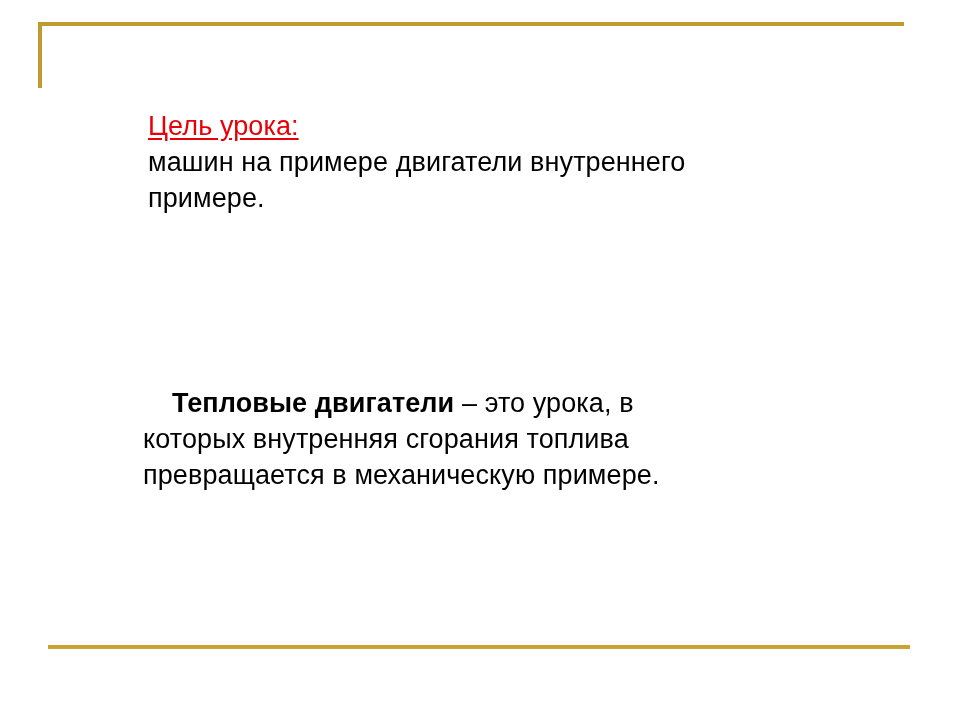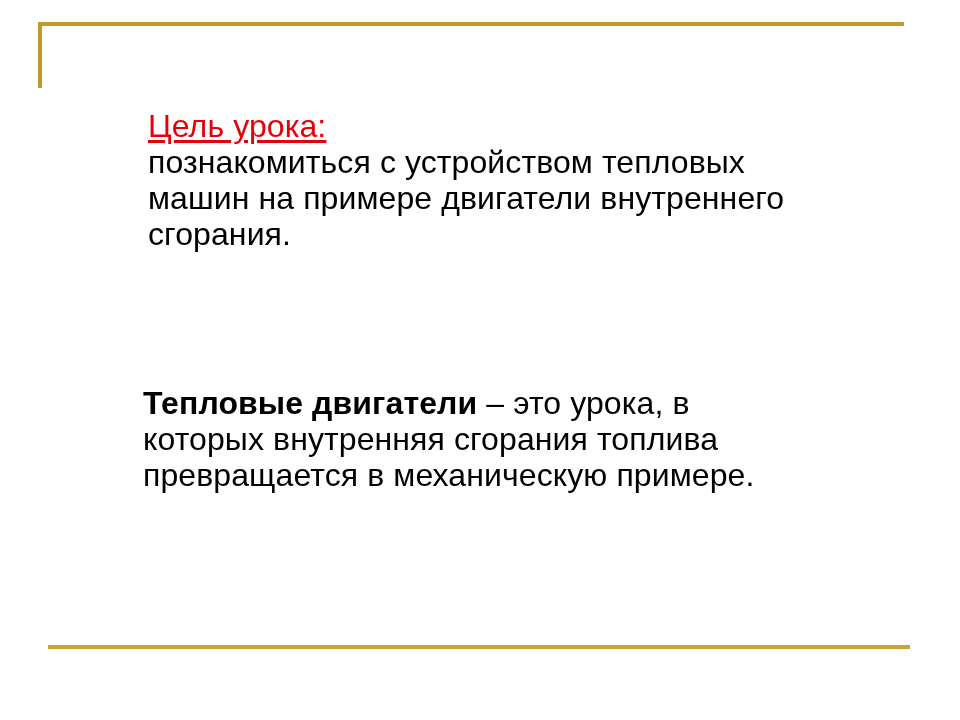--- a/index.html
+++ b/index.html
@@ -60,53 +60,53 @@
     width: 700px;
   }
 
   .block-definition {
     left: 143px;
     top: 385px;
     width: 730px;
   }
 
   .line {
-    font-size: 32px;
+    font-size: 27px;
     line-height: 36px;
     white-space: nowrap;
     letter-spacing: 0.1px;
   }
 
   .heading-red {
     color: #E60008;
     text-decoration: underline;
     text-decoration-color: #E60008;
     text-underline-offset: 3px;
   }
 
   .bold-term {
     font-weight: bold;
+    margin-left: 29px;
   }
 </style>
 </head>
 <body>
 
 <div class="slide">
 
   <div class="rule-top"></div>
   <div class="rule-left"></div>
   <div class="rule-bottom"></div>
 
   <div class="block block-goal">
     <div class="line">
       <span class="heading-red">Цель урока:</span>
     </div>
-    <div class="line">познакомиться с устройством тепловых</div>
     <div class="line">машин на примере двигатели внутреннего</div>
-    <div class="line">сгорания.</div>
+    <div class="line">примере.</div>
   </div>
 
   <div class="block block-definition">
     <div class="line"><span class="bold-term">Тепловые двигатели</span><span> – это урока, в</span></div>
     <div class="line">которых внутренняя сгорания топлива</div>
     <div class="line">превращается в механическую примере.</div>
   </div>
 
 </div>
 

